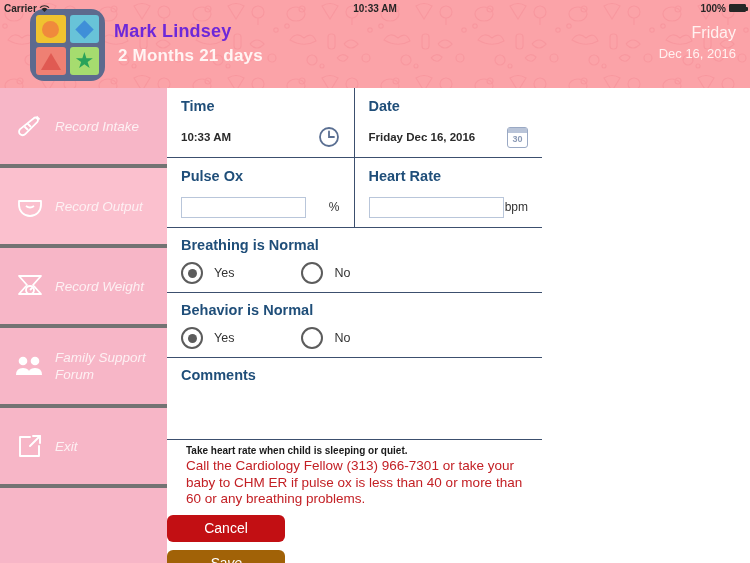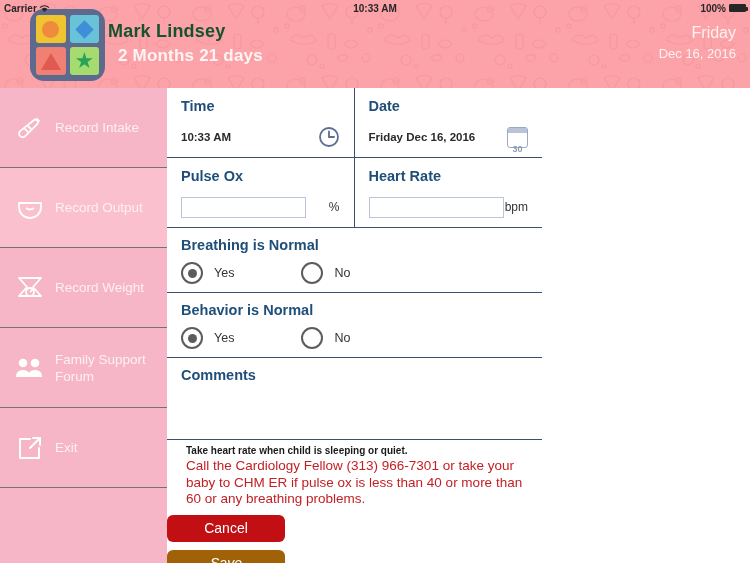--- a/index.html
+++ b/index.html
@@ -56,22 +56,22 @@
   .lc4 { background: #a6dc6f; }
   .shape-circle { width: 17px; height: 17px; border-radius: 50%; background: #f08a3c; }
   .shape-diamond { width: 13px; height: 13px; background: #3f8fd8; transform: rotate(45deg); }
   .shape-triangle {
     width: 0; height: 0; border-left: 10px solid transparent;
     border-right: 10px solid transparent; border-bottom: 17px solid #e05a52;
   }
   .shape-star { color: #2aa35a; font-size: 22px; line-height: 1; }
 
   .hdr-name {
-    position: absolute; left: 108px; top: 21px;
-    font-size: 18px; font-weight: bold; color: #14532d; z-index: 3;
+    position: absolute; left: 114px; top: 21px;
+    font-size: 18px; font-weight: bold; color: #6d28d9; z-index: 3;
     letter-spacing: .2px;
   }
   .hdr-age {
     position: absolute; left: 118px; top: 46px;
     font-size: 17px; font-weight: bold; color: #fff4f3; z-index: 3;
     letter-spacing: .2px;
   }
   .hdr-day {
     position: absolute; right: 14px; top: 24px;
     font-size: 16px; color: #fff1f0; z-index: 3;
@@ -83,22 +83,23 @@
 
   
   .sidebar {
     position: absolute; top: 88px; left: 0; width: 167px; height: 475px;
     background: #f7b6c7;
   }
   .side-item {
     position: relative;
     display: flex; align-items: center;
     height: 80px; padding-left: 8px;
-    border-bottom: 1px solid #737373;
+    border-bottom: 4px solid #737373;
     background: #f7b6c7;
+    font-style: italic;
   }
   .side-item.alt { background: #fbc0ce; }
   .side-item.active { background: #e8566f; border-bottom-color: #e8566f; }
   .side-item.active .side-label { color: #ffffff; }
   .side-icon {
     width: 44px; min-width: 44px; height: 44px;
     display: flex; align-items: center; justify-content: center;
     color: #ffffff;
   }
   .side-label {
@@ -126,21 +127,21 @@
   .field-value { font-size: 11.5px; font-weight: bold; color: #2a2a2a; }
   .value-row { display: flex; align-items: center; justify-content: space-between; height: 22px; }
 
   .clock-icon { width: 22px; height: 22px; }
   .cal-icon {
     width: 21px; height: 21px; border: 1.5px solid #9aa9c4; border-radius: 3px;
     position: relative; background: #ffffff;
   }
   .cal-icon .cal-top { position: absolute; top: 0; left: 0; right: 0; height: 5px; background: #b9c4d8; }
   .cal-icon .cal-num {
-    position: absolute; top: 16px; left: 0; right: 0; text-align: center;
+    position: absolute; top: 6px; left: 0; right: 0; text-align: center;
     font-size: 9px; color: #8a99b5; font-weight: bold;
   }
 
   .inp {
     height: 21px; border: 1px solid #b9c6da; background: #fff;
     outline: none; font-size: 12px; padding: 0 4px;
     font-family: "Liberation Sans", sans-serif; color: #222;
   }
   .inp-pulse { width: 125px; }
   .inp-hr { width: 135px; }

